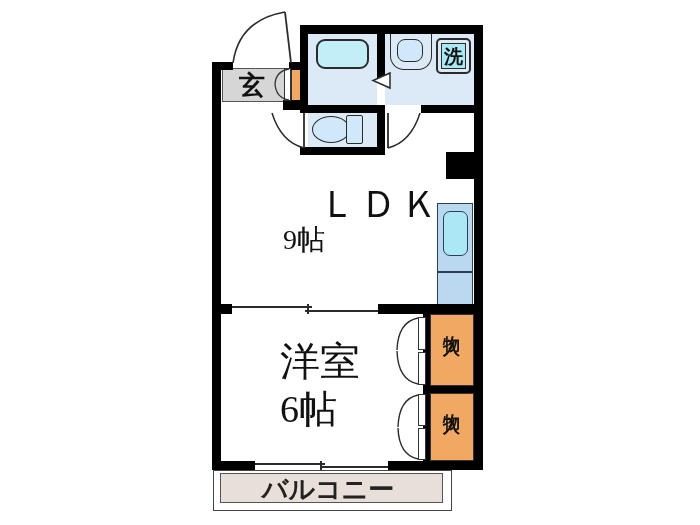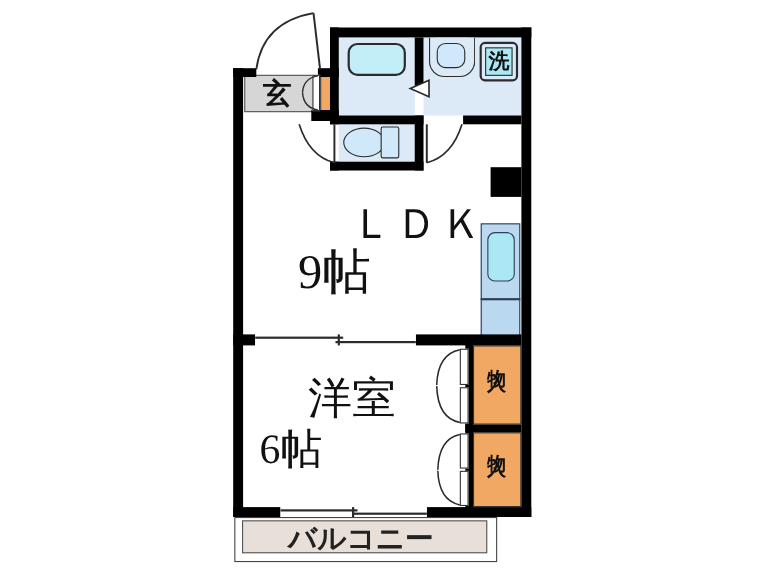--- a/index.html
+++ b/index.html
@@ -109,23 +109,23 @@
 
     <path d="M 418 395 Q 399 399 398 427" stroke="#2b2b2b" stroke-width="1.4" fill="none"></path>
     <path d="M 418 459 Q 399 455 398 428" stroke="#2b2b2b" stroke-width="1.4" fill="none"></path>
   </svg>
 
   <div class="label gothic" style="left:222px;top:72px;width:60px;text-align:center;font-size:26px;font-weight:700;">玄</div>
 
   <div class="label gothic" style="left:441px;top:47px;width:25px;text-align:center;font-size:19px;font-weight:600;">洗</div>
 
   <div class="label" style="left:262px;top:185px;width:180px;text-align:right;font-size:38px;letter-spacing:3px;">ＬＤＫ</div>
-  <div class="label" style="left:244px;top:226px;width:120px;text-align:center;font-size:44px;">9帖</div>
+  <div class="label" style="left:244px;top:226px;width:120px;text-align:center;font-size:28px;">9帖</div>
 
   <div class="label" style="left:236px;top:342px;width:168px;text-align:center;font-size:40px;">洋室</div>
-  <div class="label" style="left:236px;top:390px;width:145px;font-size:38px;">6帖</div>
+  <div class="label" style="left:236px;top:390px;width:145px;text-align:center;font-size:38px;">6帖</div>
 
   <div class="label gothic v-label" style="left:443px;top:322px;font-size:17px;font-weight:600;">物入</div>
   <div class="label gothic v-label" style="left:443px;top:400px;font-size:17px;font-weight:600;">物入</div>
 
   <div class="label gothic" style="left:222px;top:476px;width:212px;text-align:center;font-size:26px;font-weight:600;color:#222;">バルコニー</div>
 
 </div>
 
 </body></html>

